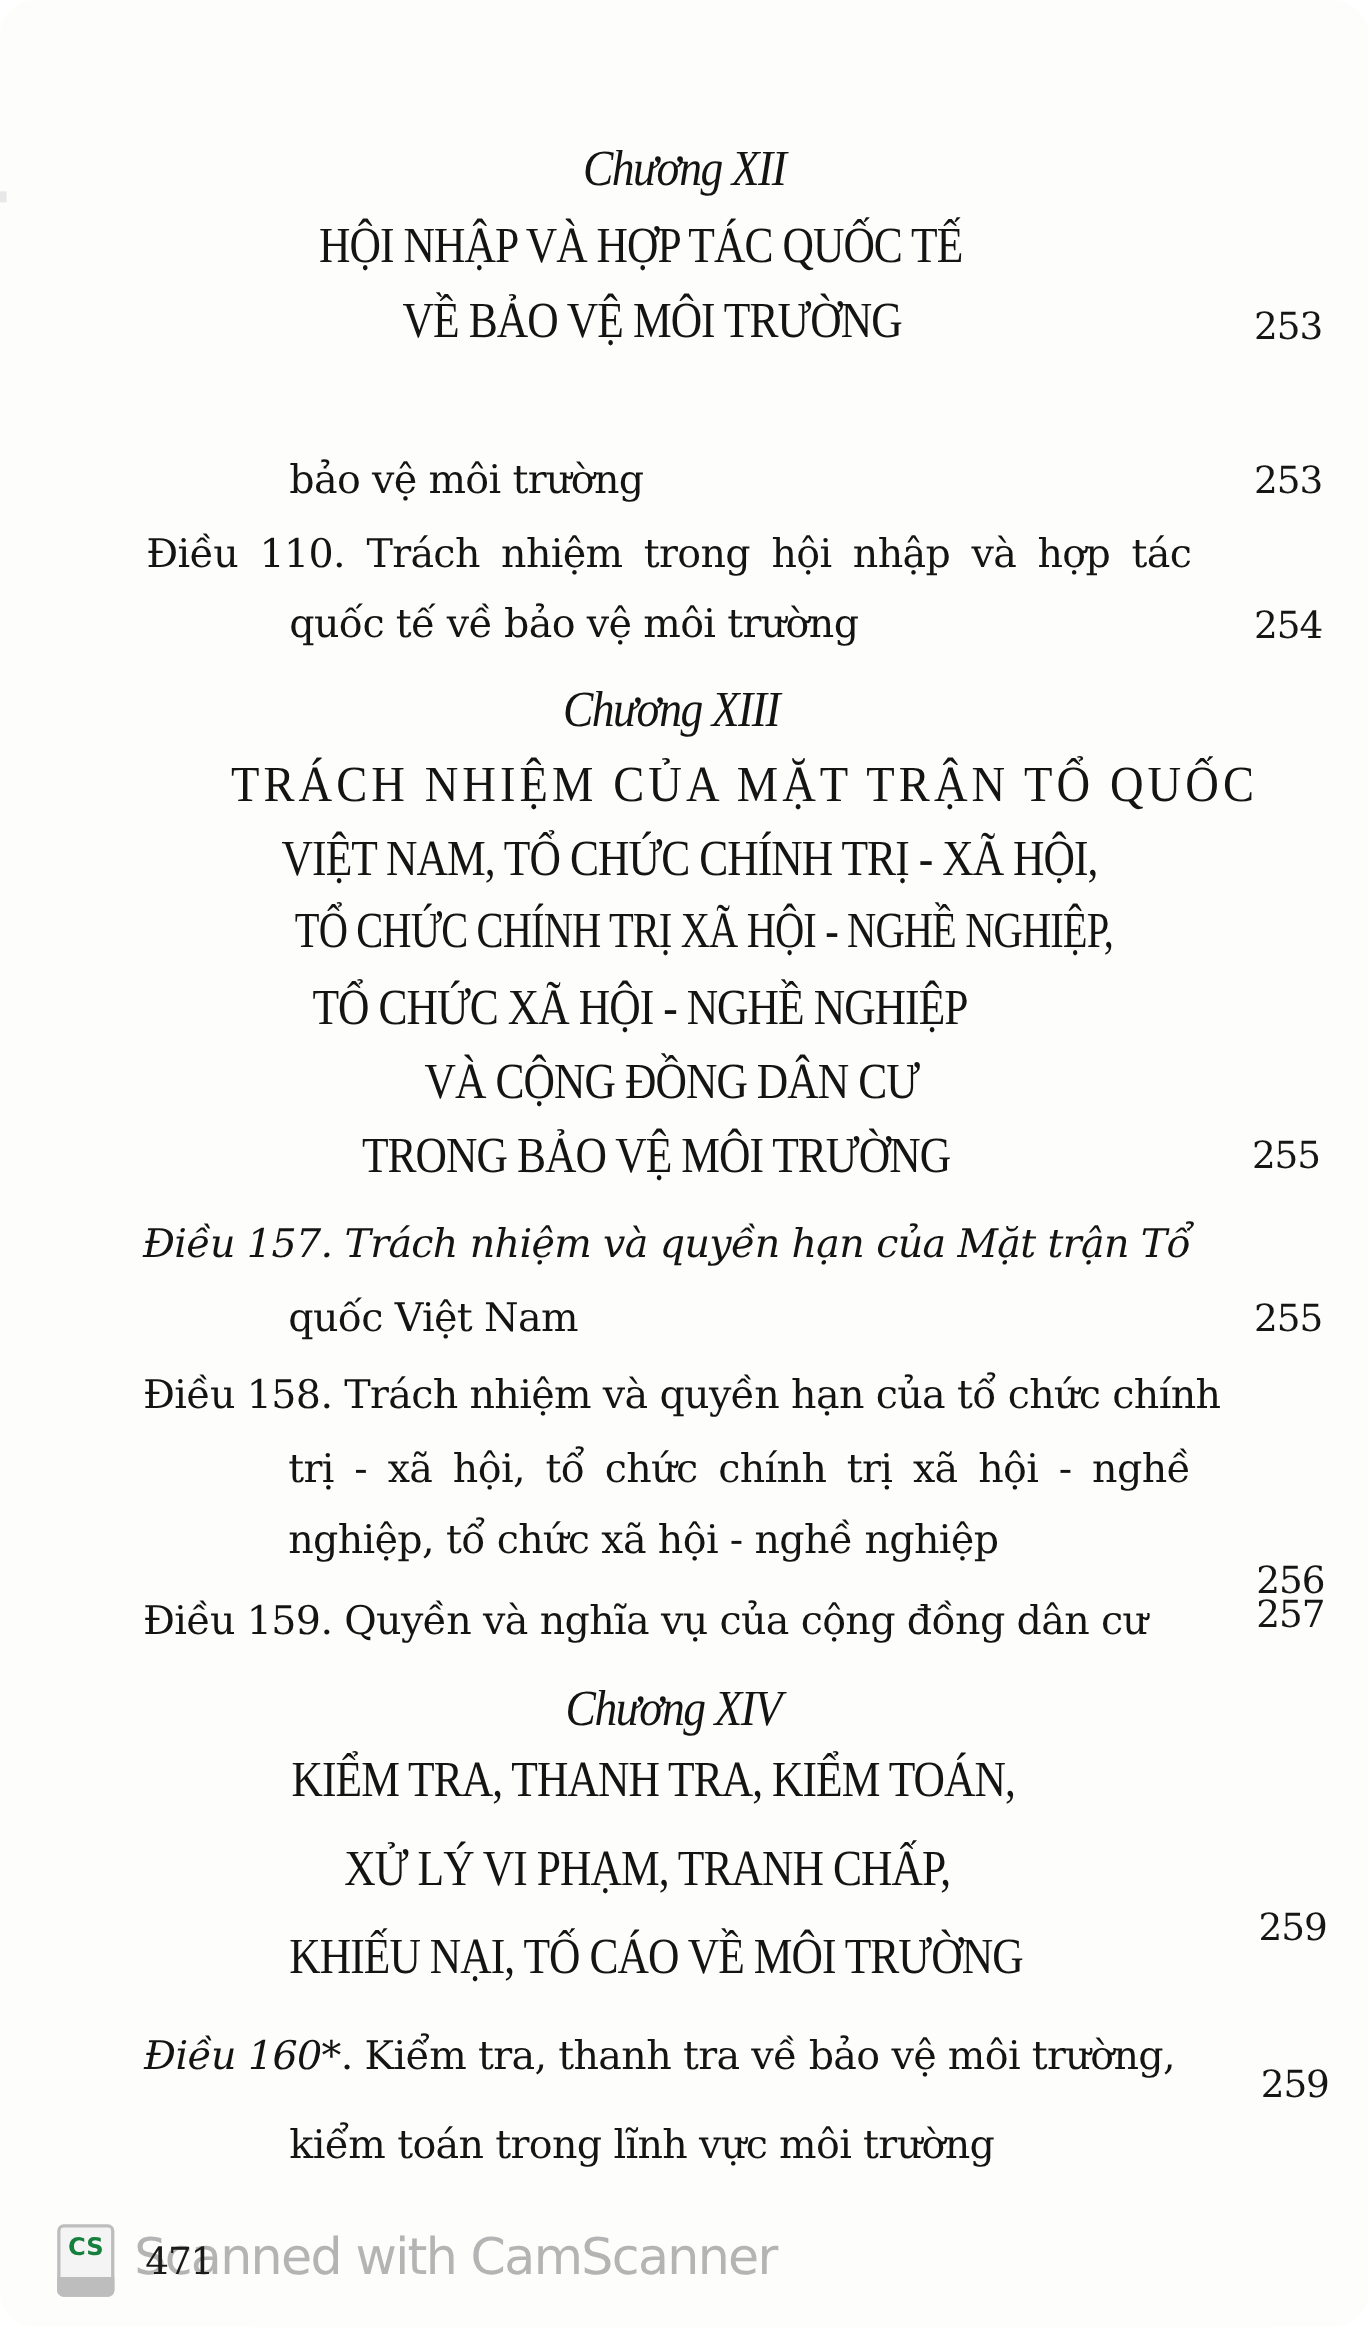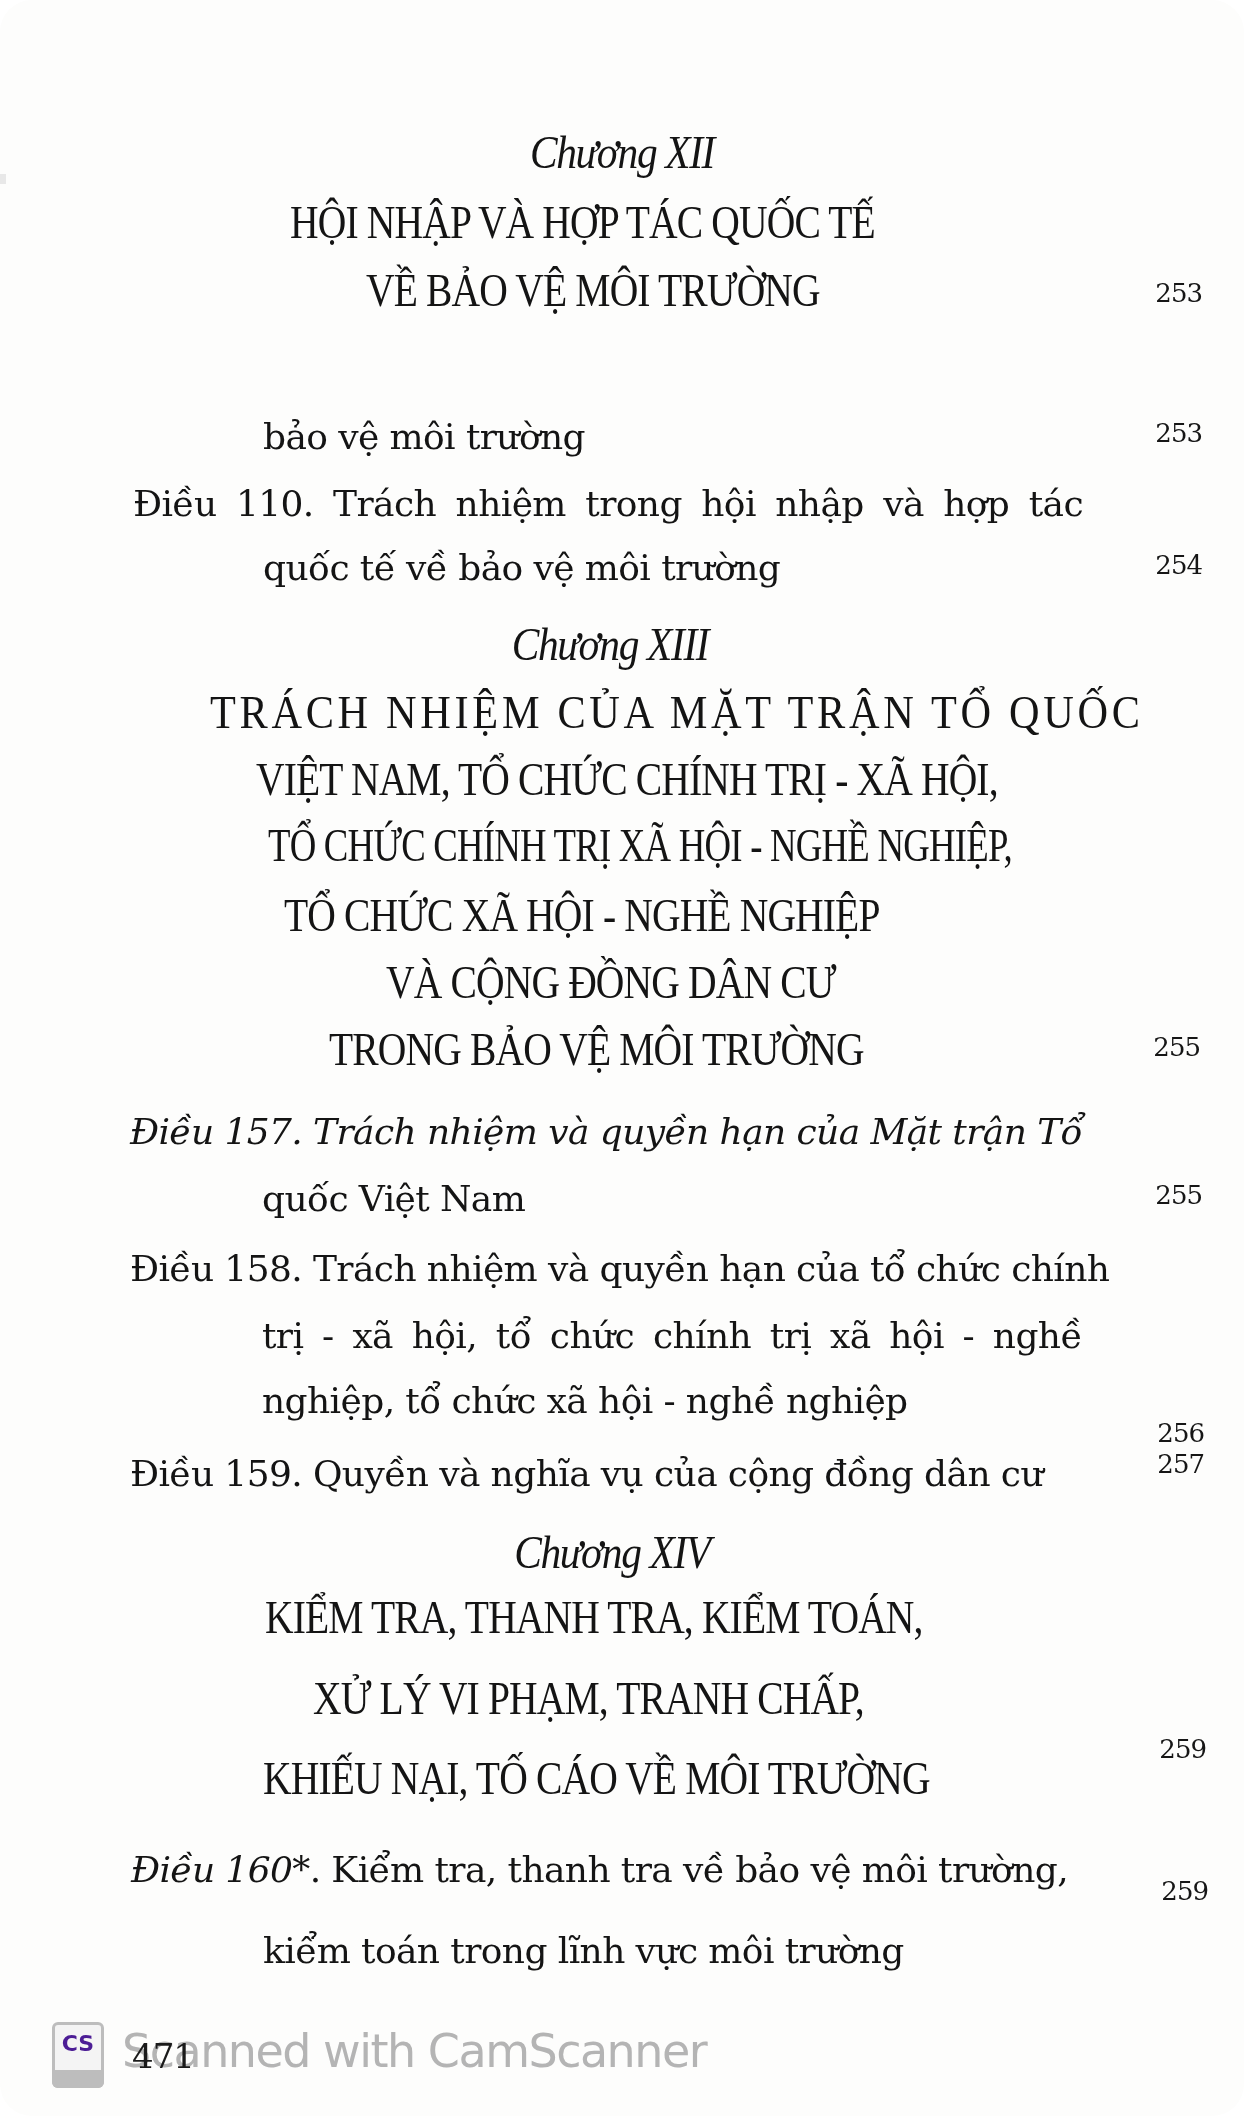--- a/index.html
+++ b/index.html
@@ -27,21 +27,21 @@
       font-family: "Liberation Serif", "DejaVu Serif", serif;
       font-size: 46px;
       letter-spacing: -1px;
       transform: scaleX(0.86);
       transform-origin: left top;
     }
     .head.wide { letter-spacing: 4px; transform: scaleX(0.92); }
     .pg {
       position: absolute;
       font-family: "DejaVu Serif", "Liberation Serif", serif;
-      font-size: 26px;
+      font-size: 34px;
       color: #161616;
       width: 70px;
       text-align: right;
       line-height: 1;
       letter-spacing: -1px;
     }
     .ital { font-style: italic; }
     .wm {
       position: absolute;
       left: 52px; top: 2022px;
@@ -54,21 +54,21 @@
       box-sizing: border-box;
       position: relative;
       background: #f4f4f4;
     }
     .cs-logo .cs-text {
       position: absolute; left: 0; right: 0; top: 6px;
       text-align: center;
       font-family: "DejaVu Sans", sans-serif;
       font-weight: bold;
       font-size: 22px;
-      color: #4c1d95;
+      color: #15803d;
     }
     .cs-logo .cs-bar {
       position: absolute; left: -3px; right: -3px; bottom: -3px; height: 18px;
       background: #bdbdbd; border-radius: 0 0 6px 6px;
     }
     .wm-text {
       position: absolute; left: 70px; top: 2px;
       font-family: "DejaVu Sans", sans-serif;
       font-size: 46px;
       color: #b4b4b4;

